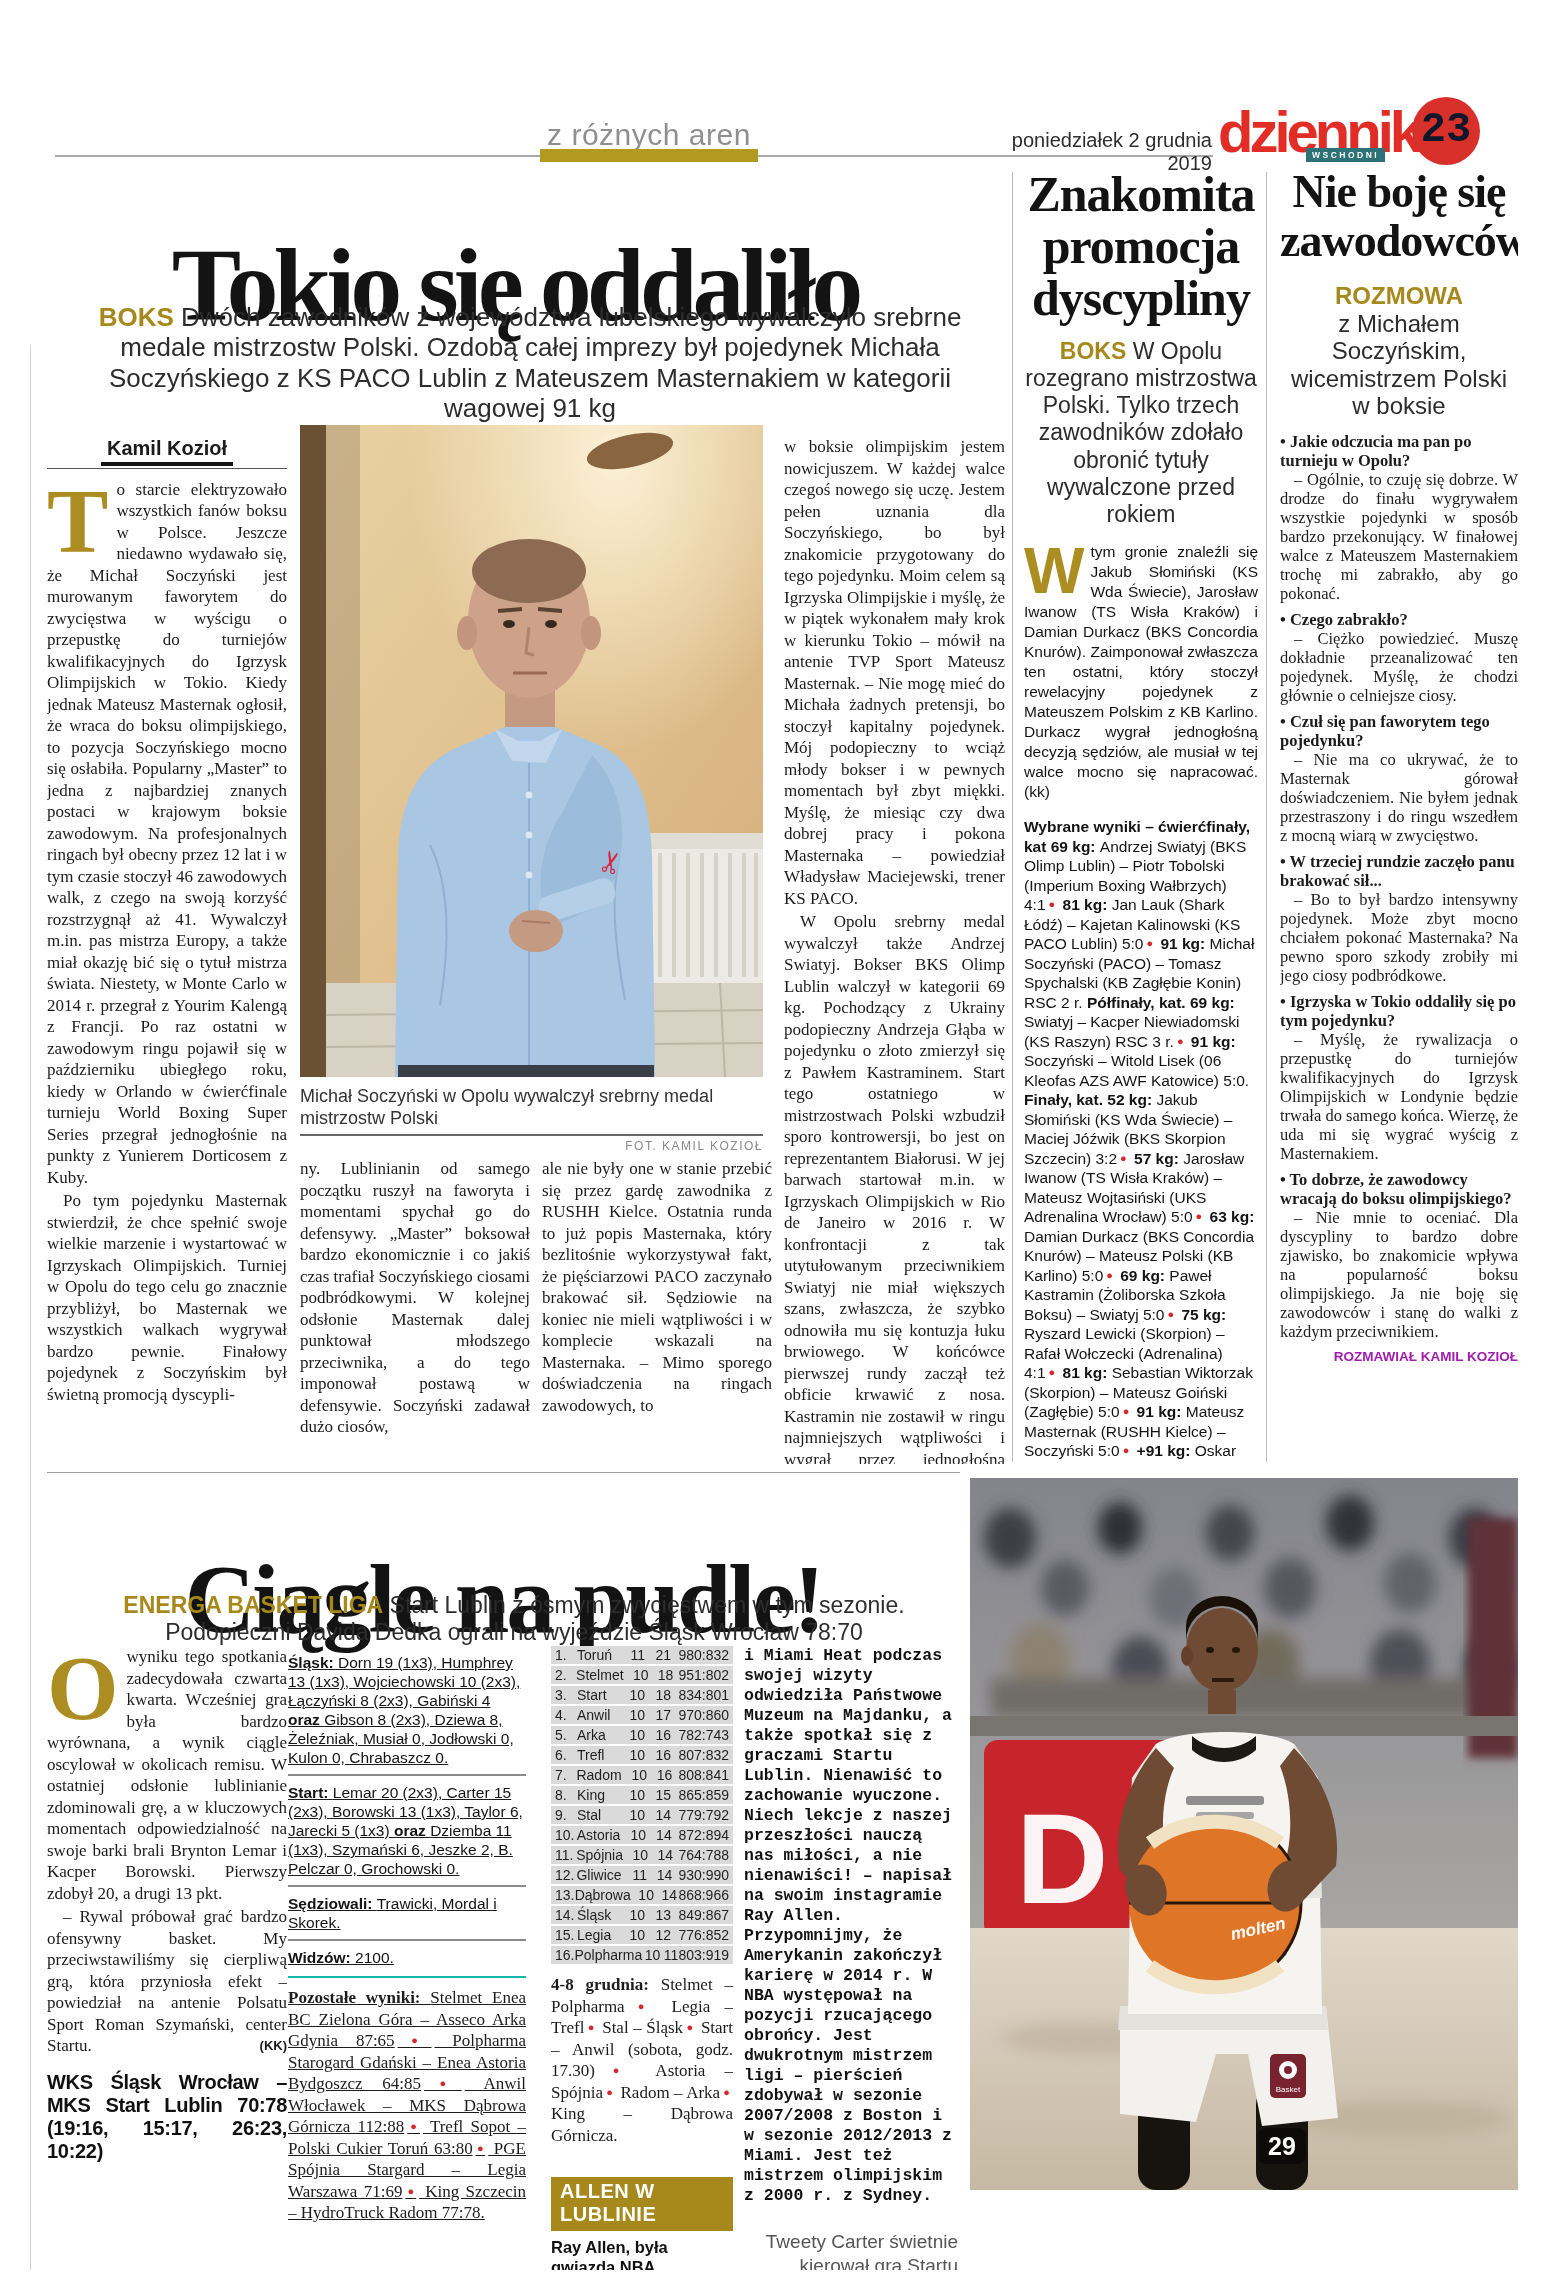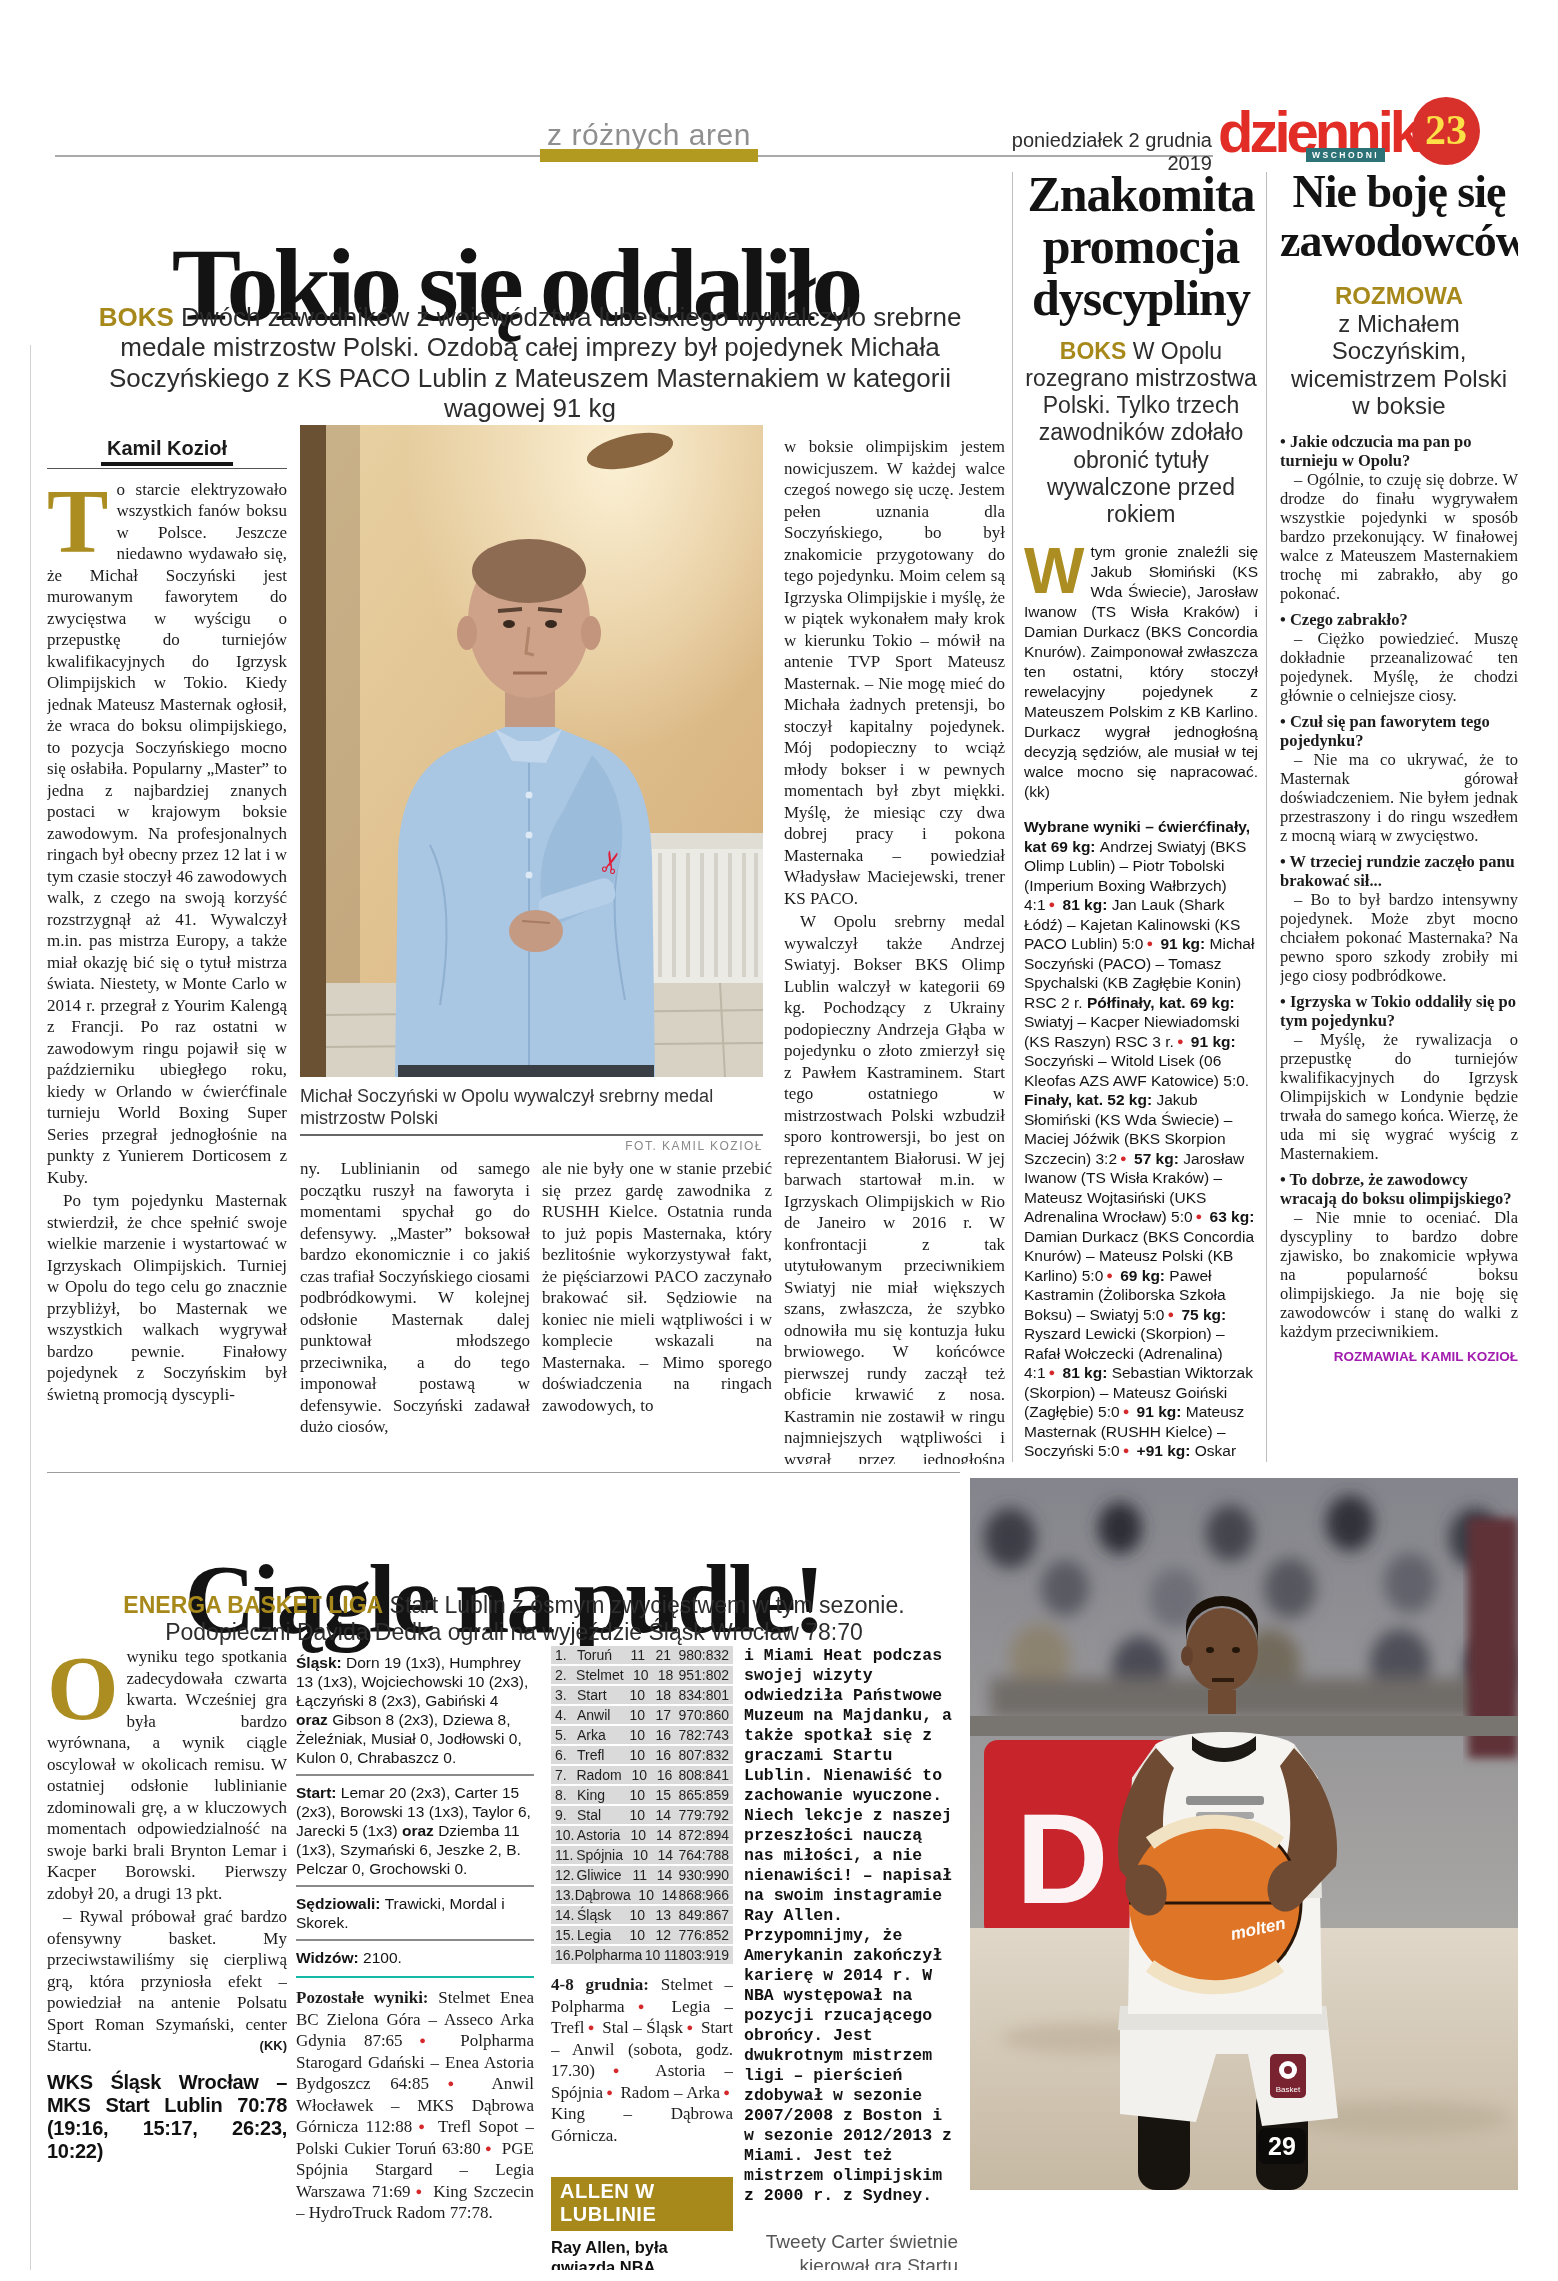--- a/index.html
+++ b/index.html
@@ -17,21 +17,21 @@
   .mast-rule{left:55px;top:155px;width:1158px;height:2px;background:#a9a9a9;}
   .issue-date{left:1000px;top:129px;width:212px;text-align:right;font-family:"Liberation Sans",sans-serif;
               font-size:20px;color:#2e2e2e;}
   .logo{left:1218px;top:104px;width:200px;height:62px;}
   .logo-text{font-family:"Liberation Sans",sans-serif;font-weight:bold;font-size:58px;line-height:56px;
              color:#e22d26;letter-spacing:-4px;}
   .logo-sub{position:absolute;left:88px;top:44px;background:#2c7276;color:#fff;
             font-family:"Liberation Sans",sans-serif;font-weight:bold;font-size:8.5px;
             letter-spacing:2.5px;padding:2px 6px;}
   .page-circle{left:1412px;top:97px;width:68px;height:68px;border-radius:50%;background:#d8302b;
-               color:#fde047;text-align:center;line-height:66px;font-size:42px;font-weight:bold;}
+               color:#0f172a;text-align:center;line-height:66px;font-size:42px;font-weight:bold;font-family:Liberation Mono, monospace;}
 
   
   .headline1{left:37px;top:160px;width:956px;text-align:center;font-weight:bold;font-size:104px;
              line-height:1.05;letter-spacing:-5px;color:#131313;}
   .lead1{left:75px;top:302px;width:910px;text-align:center;font-family:"Liberation Sans",sans-serif;
          font-size:26px;line-height:1.17;color:#2d2d2d;}
   .kicker{color:#a7891b;font-weight:bold;}
   .col{position:absolute;overflow:hidden;text-align:justify;font-size:17px;line-height:21.5px;color:#1b1b1b;}
   .c1{left:47px;top:438px;width:240px;height:1026px;}
   .c2{left:300px;top:1158px;width:230px;height:306px;}
@@ -77,21 +77,21 @@
   .int-footer{margin-top:8px;text-align:right;font-family:"Liberation Sans",sans-serif;
               font-weight:bold;font-size:13.5px;color:#a21caf;}
 
   
   .sec-rule{left:47px;top:1472px;width:913px;height:1px;background:#9c9c9c;}
   .headline2{left:47px;top:1484px;width:913px;text-align:center;font-weight:bold;font-size:98px;
              line-height:1;letter-spacing:-3px;color:#131313;}
   .lead2{left:64px;top:1592px;width:900px;text-align:center;font-family:"Liberation Sans",sans-serif;
          font-size:23px;line-height:1.18;color:#2d2d2d;}
   .b1{left:47px;top:1646px;width:240px;height:620px;}
-  .b2{left:296px;top:1646px;width:238px;height:624px;overflow:hidden;}
+  .b2{left:288px;top:1646px;width:238px;height:624px;overflow:hidden;text-decoration:underline;}
   .b3{left:551px;top:1646px;width:182px;height:624px;overflow:hidden;}
   .b4{left:744px;top:1646px;width:214px;height:624px;overflow:hidden;}
   .sig{float:right;font-family:"Liberation Sans",sans-serif;font-weight:bold;font-size:13px;}
   .match-result{margin-top:14px;font-family:"Liberation Sans",sans-serif;font-weight:bold;
                 font-size:20px;line-height:23px;letter-spacing:-0.3px;color:#111;}
   .stats p{margin:0;padding:7px 0;font-family:"Liberation Sans",sans-serif;font-size:15.5px;
            line-height:19px;text-align:left;color:#141414;}
   .stats p + p{border-top:2px solid #8a8a8a;}
   .other-results{border-top:2px solid #14b8a6;margin-top:2px;padding-top:9px;font-size:17px;
                  line-height:21.5px;text-align:justify;}

